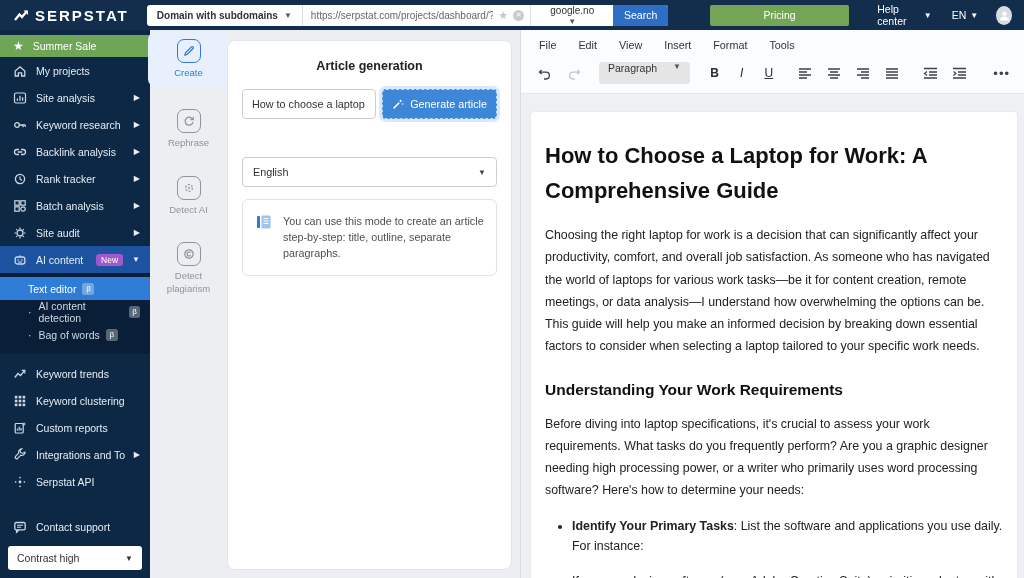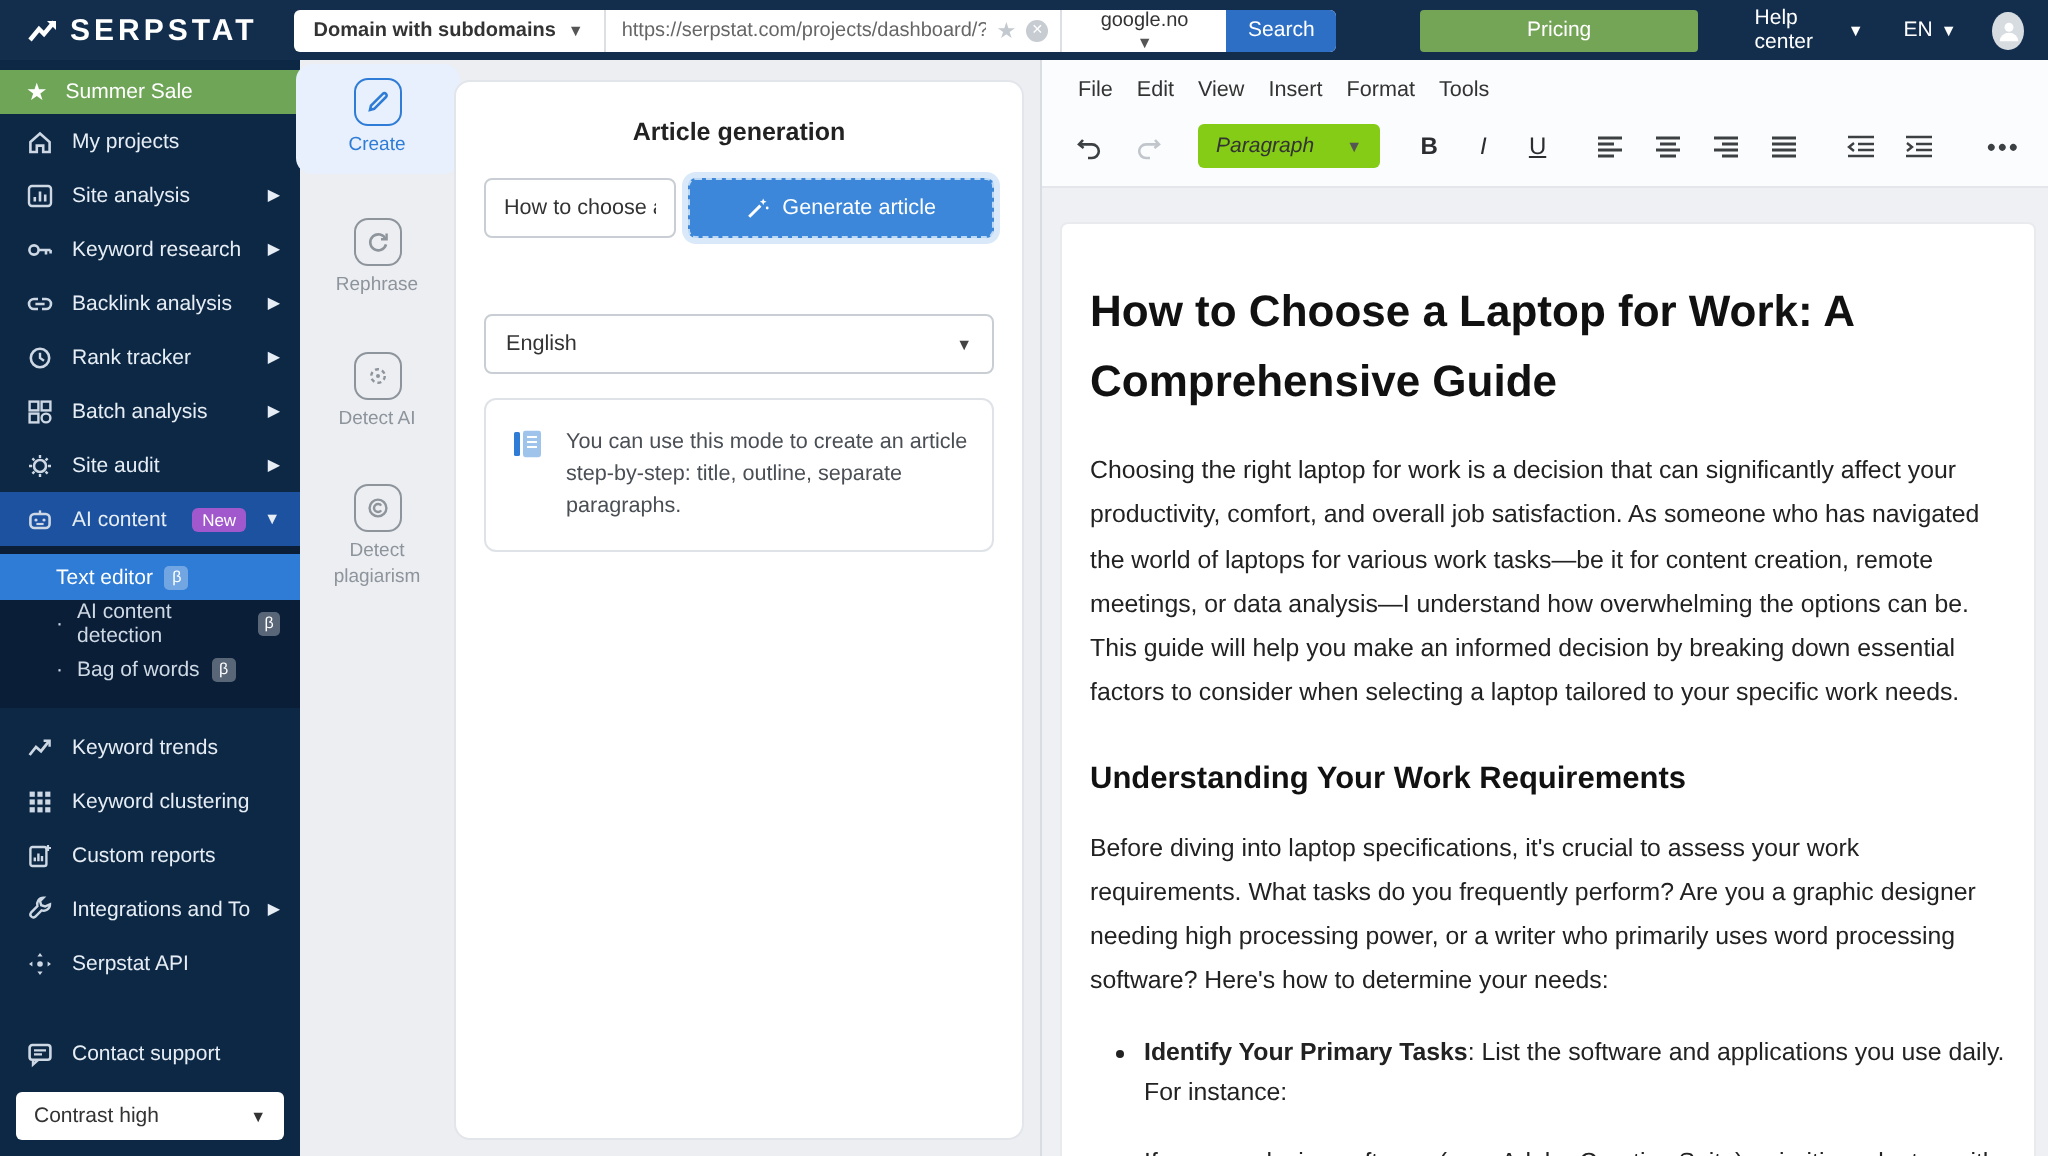--- a/index.html
+++ b/index.html
@@ -49,37 +49,37 @@
   .middle { position:absolute; top:30px; left:150px; width:370px; bottom:0; background:#eceef2; }
   .rail { position:absolute; left:0; top:0; width:77px; bottom:0; display:flex; flex-direction:column; align-items:center; padding-top:2px; }
   .rail-item { display:flex; flex-direction:column; align-items:center; gap:4px; margin-bottom:26px; cursor:pointer; color:#8d949c; }
   .rail-item.active { background:#e7f0fc; border-radius:8px; padding:7px 10px; color:#2f7cd6; margin-bottom:22px; }
   .rail-box { width:24px; height:24px; border:1.5px solid currentColor; border-radius:7px; display:flex; align-items:center; justify-content:center; }
   .rail-lbl { font-size:9.5px; text-align:center; width:62px; line-height:1.35; }
   .form-card { position:absolute; left:77px; top:10px; right:8px; bottom:8px; background:#fff; border:1px solid #e2e5ea; border-radius:8px; padding:18px 14px; }
   .gen-title { text-align:center; font-size:12.5px; font-weight:bold; color:#222; margin-bottom:16px; }
   .gen-row { display:flex; gap:6px; }
   .topic-input { flex:1; height:30px; border:1px solid #c9ced4; border-radius:4px; padding:0 9px; font-size:10.8px; color:#333; font-family:"Liberation Sans",sans-serif; outline:none; min-width:0; }
-  .gen-btn { display:flex; align-items:center; gap:6px; height:30px; padding:0 28px; background:#3c87d9; border:1px dashed #bcd8f3; border-radius:4px; box-shadow:0 0 0 3px #d9e9fa; color:#fff; font-size:10.8px; font-family:"Liberation Sans",sans-serif; cursor:pointer; white-space:nowrap; }
+  .gen-btn { display:flex; align-items:center; gap:6px; height:30px; padding:0 9px; background:#3c87d9; border:1px dashed #bcd8f3; border-radius:4px; box-shadow:0 0 0 3px #d9e9fa; color:#fff; font-size:10.8px; font-family:"Liberation Sans",sans-serif; cursor:pointer; white-space:nowrap; }
   .lang-select { margin-top:38px; height:30px; border:1px solid #c9ced4; border-radius:4px; display:flex; align-items:center; justify-content:space-between; padding:0 10px; font-size:10.8px; color:#333; cursor:pointer; }
   .lang-select .caret { color:#444; }
   .info-card { margin-top:12px; border:1px solid #dfe3e8; border-radius:6px; padding:13px 12px; display:flex; gap:10px; }
   .info-body { flex:1; }
   .info-title { font-size:11px; font-weight:bold; color:#222; margin-bottom:6px; }
   .info-text { font-size:10.8px; color:#4a4f55; line-height:1.5; }
 
   
   .editorpane { position:absolute; top:30px; left:520px; right:0; bottom:0; background:#eef0f4; border-left:1px solid #d9dce1; }
   .chrome { background:#fbfcfd; border-bottom:1px solid #e4e6eb; }
-  .menubar { display:flex; gap:12px; padding:9px 0 6px 18px; }
+  .menubar { display:flex; gap:22px; padding:9px 0 6px 18px; }
   .menu-item { font-size:10.8px; color:#333; cursor:pointer; }
   .toolbar { display:flex; align-items:center; gap:10px; padding:5px 14px 9px 14px; }
   .tb-btn { display:flex; align-items:center; justify-content:center; width:20px; height:20px; color:#3c4043; cursor:pointer; }
   .tb-btn.disabled { color:#c1c6cc; }
-  .para-select { display:flex; align-items:center; gap:16px; background:#84cc16; border-radius:3px; height:22px; padding:0 9px; margin:0 6px; font-size:10.5px; color:#333; cursor:pointer;font-style:italic; }
+  .para-select { display:flex; gap:16px; background:#e5e5e5; border-radius:3px; height:22px; padding:0 9px; margin:0 6px; font-size:10.5px; color:#333; cursor:pointer; }
   .fmt { font-size:12px; width:18px; text-align:center; cursor:pointer; color:#2b2d31; }
   .fmt.b { font-weight:bold; }
   .fmt.i { font-style:italic; }
   .fmt.u { text-decoration:underline; }
   .tb-group { display:flex; align-items:center; gap:9px; margin-left:8px; }
   .more-dots { margin-left:14px; color:#3c4043; font-size:13px; letter-spacing:1px; cursor:pointer; }
 
   .page-area { position:absolute; top:73px; left:0; right:0; bottom:0; overflow:hidden; padding:9px 7px 0 10px; }
   .page { background:#fff; height:600px; border-radius:3px; box-shadow:0 0 0 1px #e8eaee; padding:26px 14px 0 14px; overflow:hidden; }
   .doc h1 { font-size:22px; line-height:1.6; color:#111; margin-bottom:16px; font-weight:bold; }

